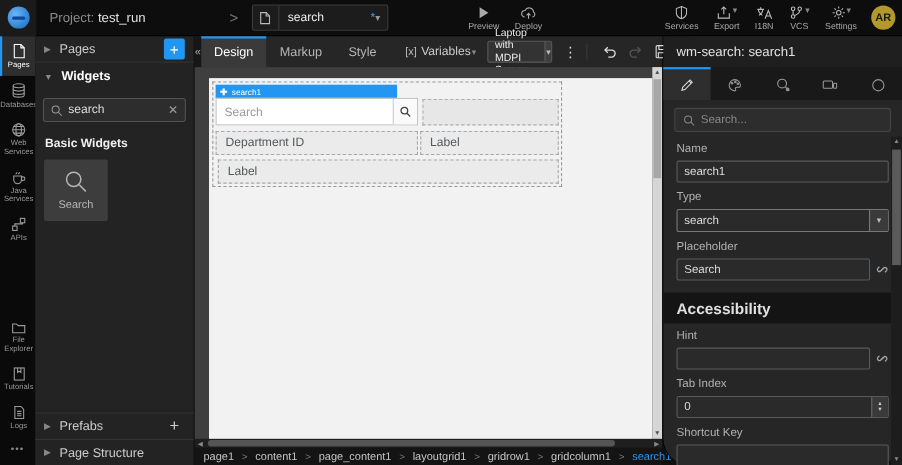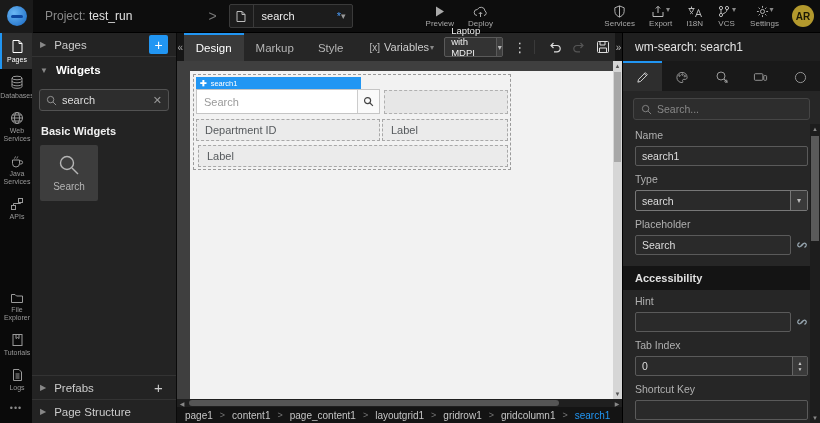--- a/index.html
+++ b/index.html
@@ -99,40 +99,40 @@
   .hscroll .arr { position:absolute; top:0; height:8px; width:10px; color:#888; font-size:6px; display:flex; align-items:center; justify-content:center; }
   .hscroll .arr.lt { left:0; } .hscroll .arr.rt { right:0; }
   .hscroll .thumb { position:absolute; left:12px; top:1px; height:6px; width:370px; background:#555; border-radius:3px; }
 
   .breadcrumb { height:16px; background:#141414; display:flex; align-items:center; padding-left:8px; font-size:10px; color:#c5c5c5; flex:0 0 auto; }
   .breadcrumb .bc { cursor:pointer; }
   .breadcrumb .bc-sep { color:#777; margin:0 7px; font-size:9px; }
   .breadcrumb .bc.current { color:#2196f3; }
 
   
-  .rightpanel { width:198px; background:#262626; border-left:1px solid #000; display:flex; flex-direction:column; flex:0 0 auto; position:relative; }
+  .rightpanel { width:218px; background:#262626; border-left:1px solid #000; display:flex; flex-direction:column; flex:0 0 auto; position:relative;border-radius:25px; }
   .rp-header { height:28px; background:#1f1f1f; display:flex; align-items:center; padding-left:12px; color:#e3e3e3; font-size:12px; flex:0 0 auto; }
   .rp-tabs { height:30px; background:#191919; display:flex; flex:0 0 auto; }
   .rp-tab { flex:1; display:flex; align-items:center; justify-content:center; color:#9a9a9a; border-top:2px solid transparent; cursor:pointer; }
   .rp-tab.active { background:#2e2e2e; color:#ddd; border-top-color:#2196f3; }
   .rp-search { margin:7px 10px 4px; height:22px; background:#2d2d2d; border:1px solid #454545; border-radius:3px; display:flex; align-items:center; padding:0 7px; color:#888; flex:0 0 auto; }
   .rp-search .txt { margin-left:5px; font-size:10.5px; }
   .rp-body { flex:1; overflow:hidden; position:relative; padding-right:10px; }
   .fld { padding:5px 2px 2px 12px; }
   .fld .lab { color:#b0b0b0; font-size:10.5px; margin-bottom:5px; }
   .fld .inrow { display:flex; align-items:center; }
   .tinput { width:100%; height:20px; background:#2a2a2a; border:1px solid #5a5a5a; border-radius:2px; color:#ddd; font-size:10.5px; padding:0 6px; outline:none; }
   .selbox { width:100%; height:21px; background:#2a2a2a; border:1px solid #777; border-radius:2px; display:flex; align-items:center; cursor:pointer; }
   .selbox .sv { flex:1; padding-left:6px; color:#ddd; font-size:10.5px; }
   .selbox .sc { width:17px; align-self:stretch; border-left:1px solid #777; background:#3a3a3a; color:#bbb; font-size:8px; display:flex; align-items:center; justify-content:center; }
   .bindlink { color:#97a6b0; margin-left:5px; flex:0 0 auto; cursor:pointer; }
   .numwrap { position:relative; width:100%; }
   .numwrap .tinput { padding-right:18px; }
   .spin { position:absolute; right:1px; top:1px; bottom:1px; width:15px; background:#3a3a3a; border-left:1px solid #666; display:flex; flex-direction:column; align-items:center; justify-content:center; color:#ccc; font-size:5px; line-height:1.3; cursor:pointer; }
-  .rp-section { margin-top:9px; background:#141414; color:#e0e0e0; font-weight:bold; font-size:11px; padding:6px 12px; }
+  .rp-section { margin-top:9px; background:#141414; color:#e0e0e0; font-weight:bold; font-size:14px; padding:6px 12px; }
   .rp-scroll { position:absolute; right:0; top:0; bottom:0; width:10px; background:#1d1d1d; }
   .rp-scroll .arr { position:absolute; left:0; width:10px; height:10px; color:#888; font-size:6px; display:flex; align-items:center; justify-content:center; }
   .rp-scroll .arr.up { top:0; } .rp-scroll .arr.dn { bottom:0; }
   .rp-scroll .thumb { position:absolute; left:1px; width:8px; top:12px; height:105px; background:#5a5a5a; }
 </style>
 </head>
 <body>
 
 <div class="app">
 

